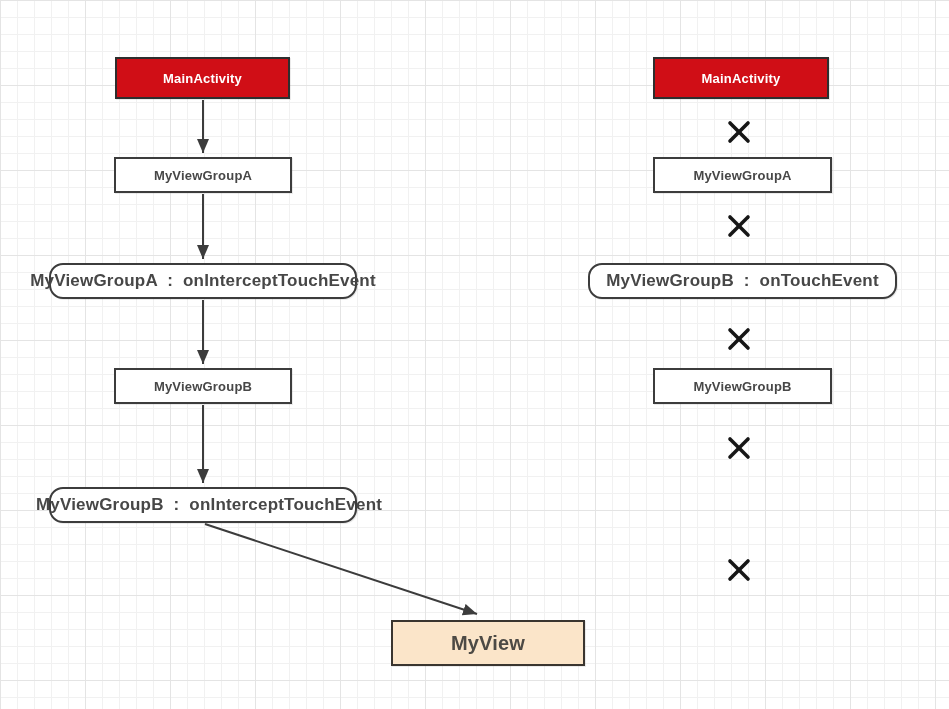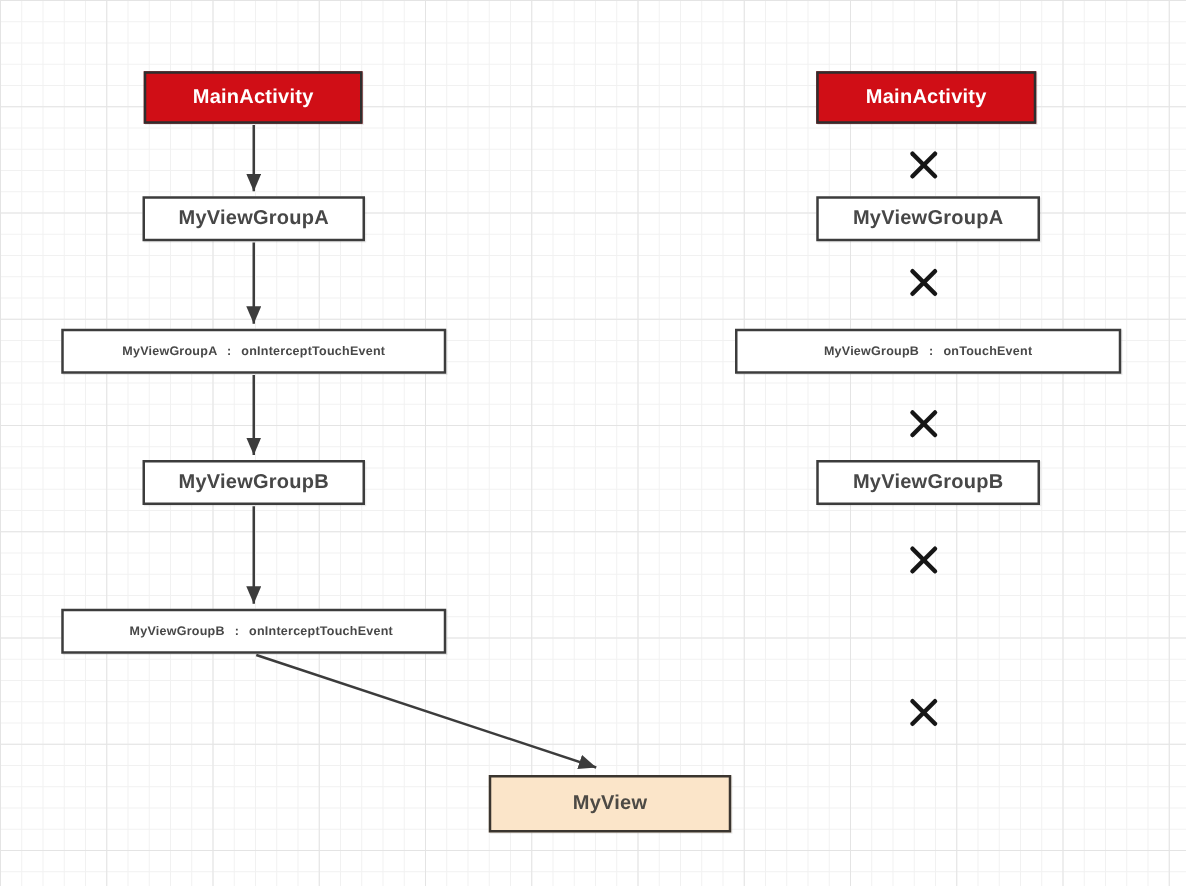--- a/index.html
+++ b/index.html
@@ -22,42 +22,43 @@
   .node {
     position: absolute;
     box-sizing: border-box;
     display: flex;
     align-items: center;
     justify-content: center;
     border: 2px solid #3c3c3c;
     background: #ffffff;
     color: #474747;
     font-weight: bold;
-    font-size: 16px;
+    font-size: 13px;
     letter-spacing: 0.2px;
     white-space: nowrap;
     box-shadow: 1px 1px 0 rgba(0,0,0,0.08);
   }
 
   .node.activity {
     background: #d00e16;
     border-color: #2e2e2e;
     color: #ffffff;
   }
 
   .node.wide {
-    font-size: 10px;
+    font-size: 17px;
     word-spacing: 5px;
+    border-radius: 14px;
   }
 
   .node.view {
     background: #fbe5c9;
     border-color: #3a352f;
     color: #4d4a45;
-    font-size: 16px;
+    font-size: 20px;
   }
 
   #connectors {
     position: absolute;
     left: 0; top: 0;
     width: 949px; height: 709px;
     pointer-events: none;
   }
 
   .cross {

